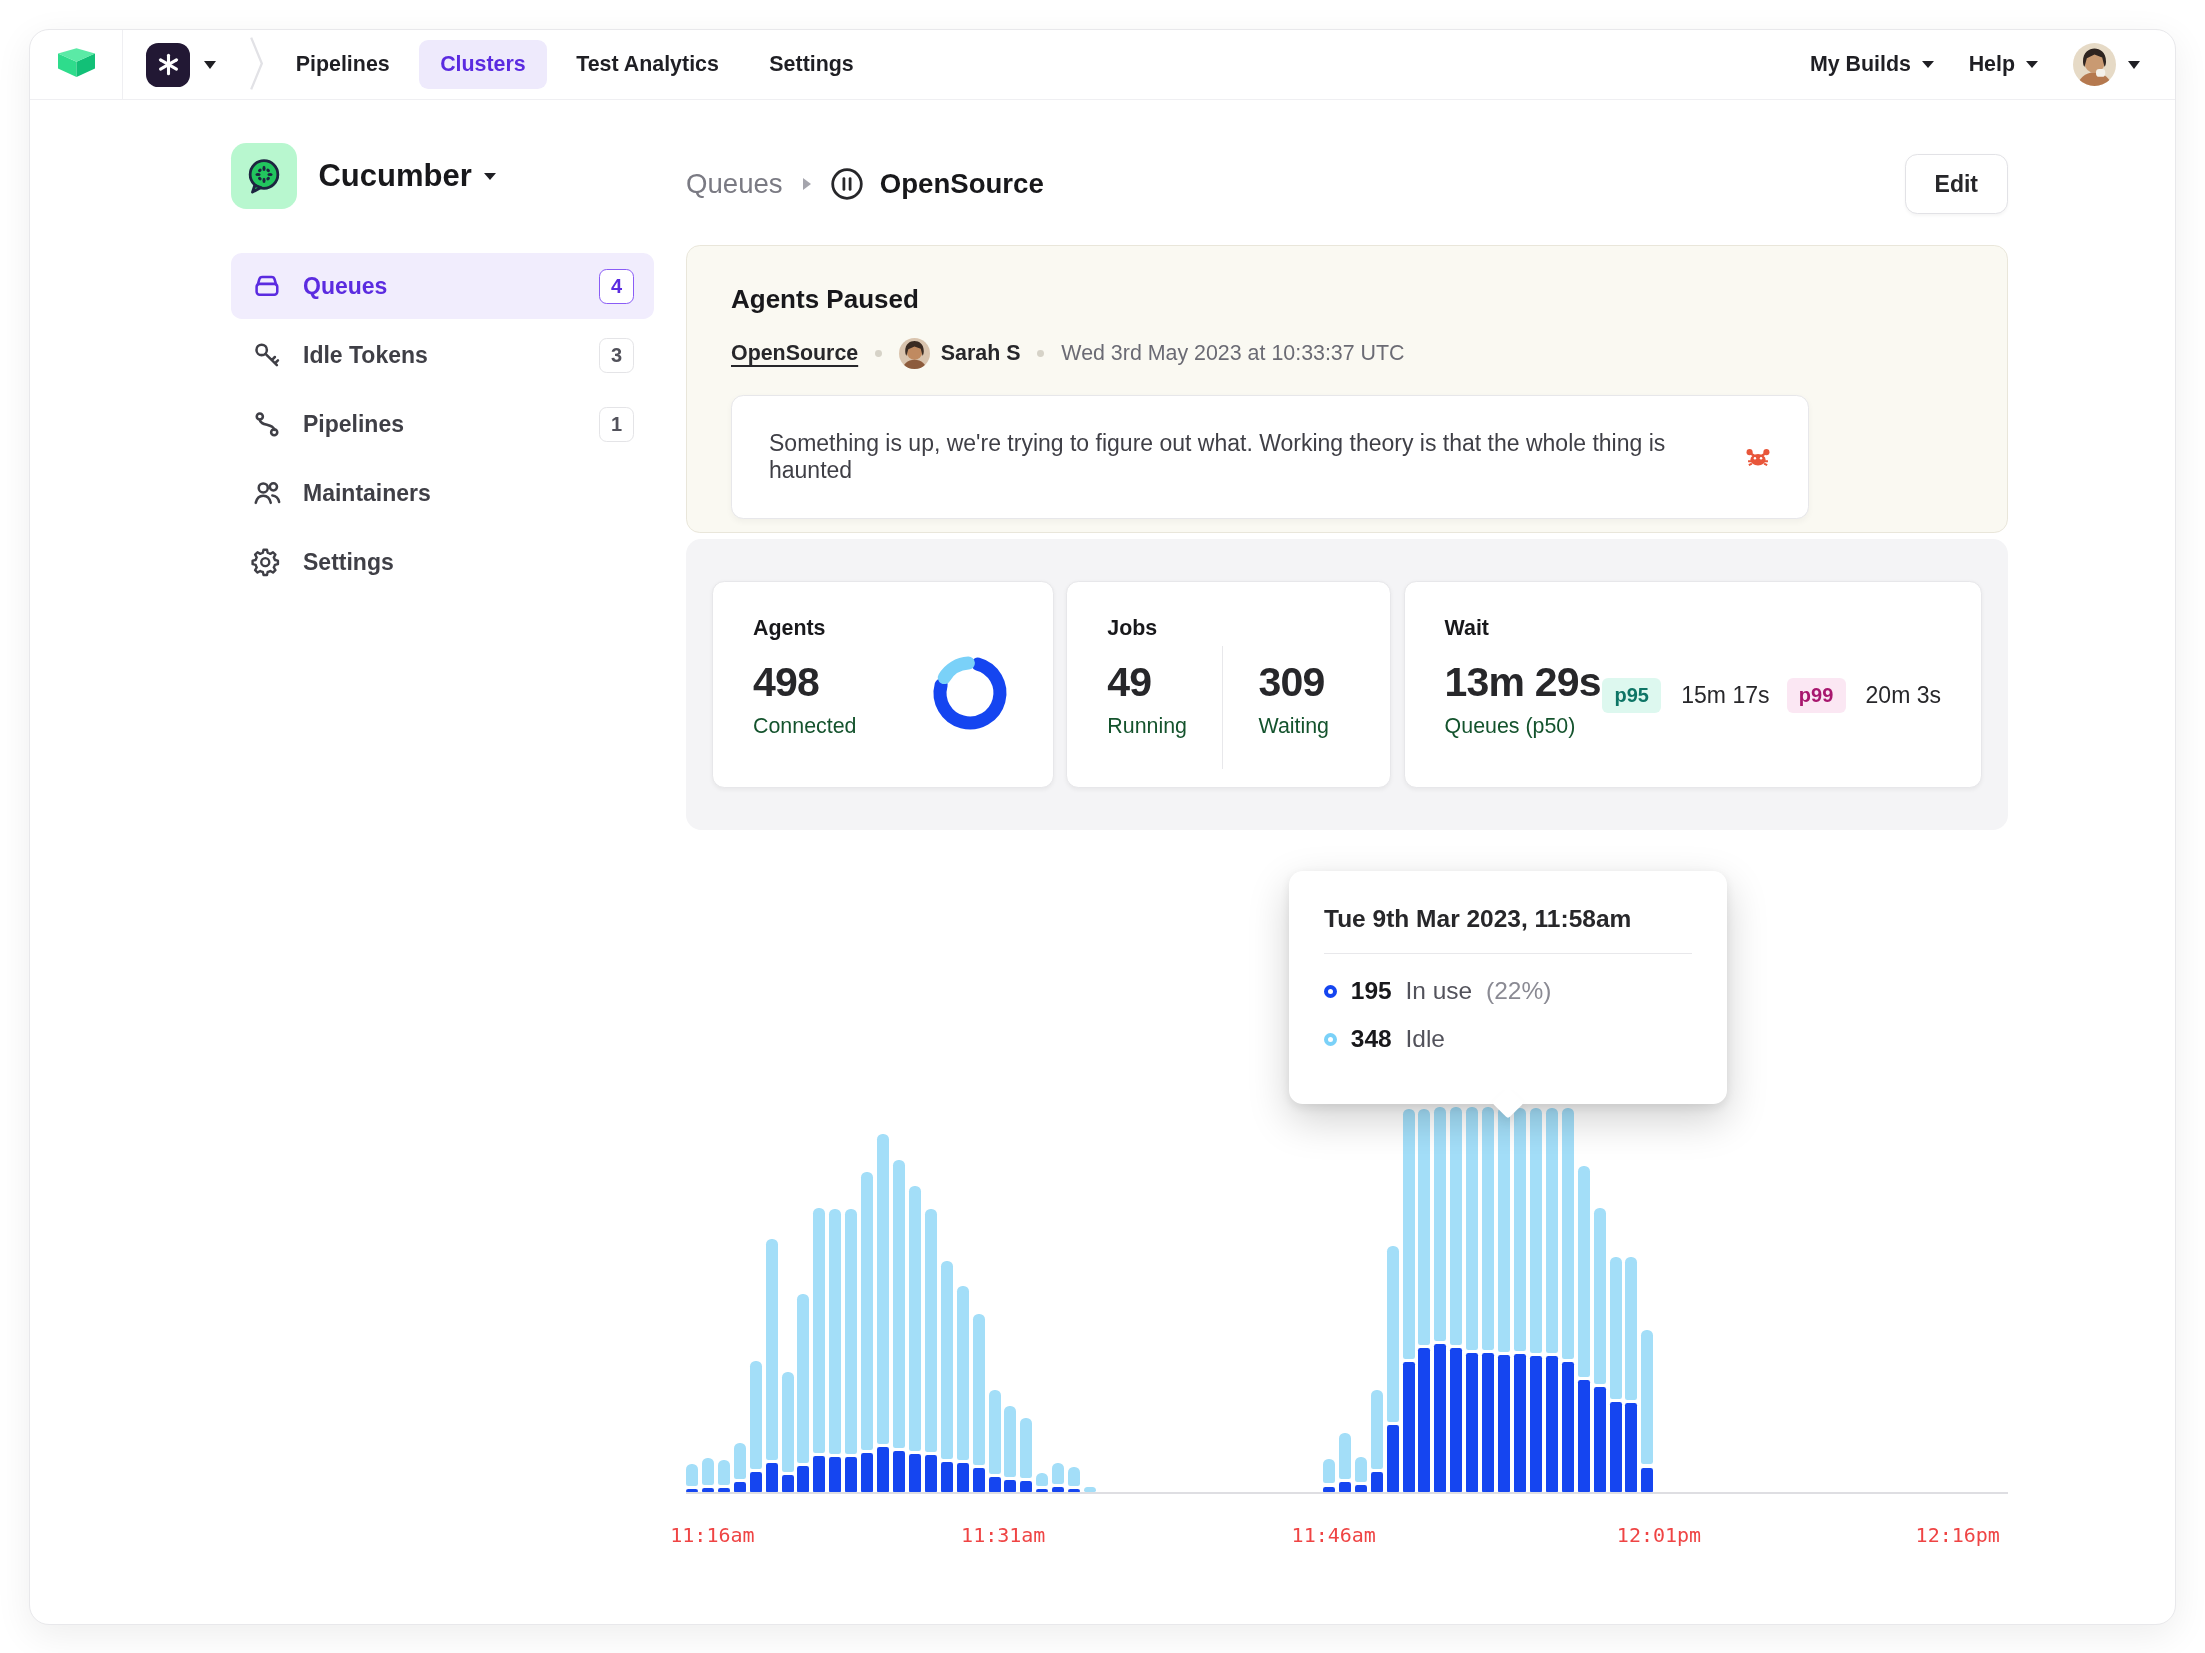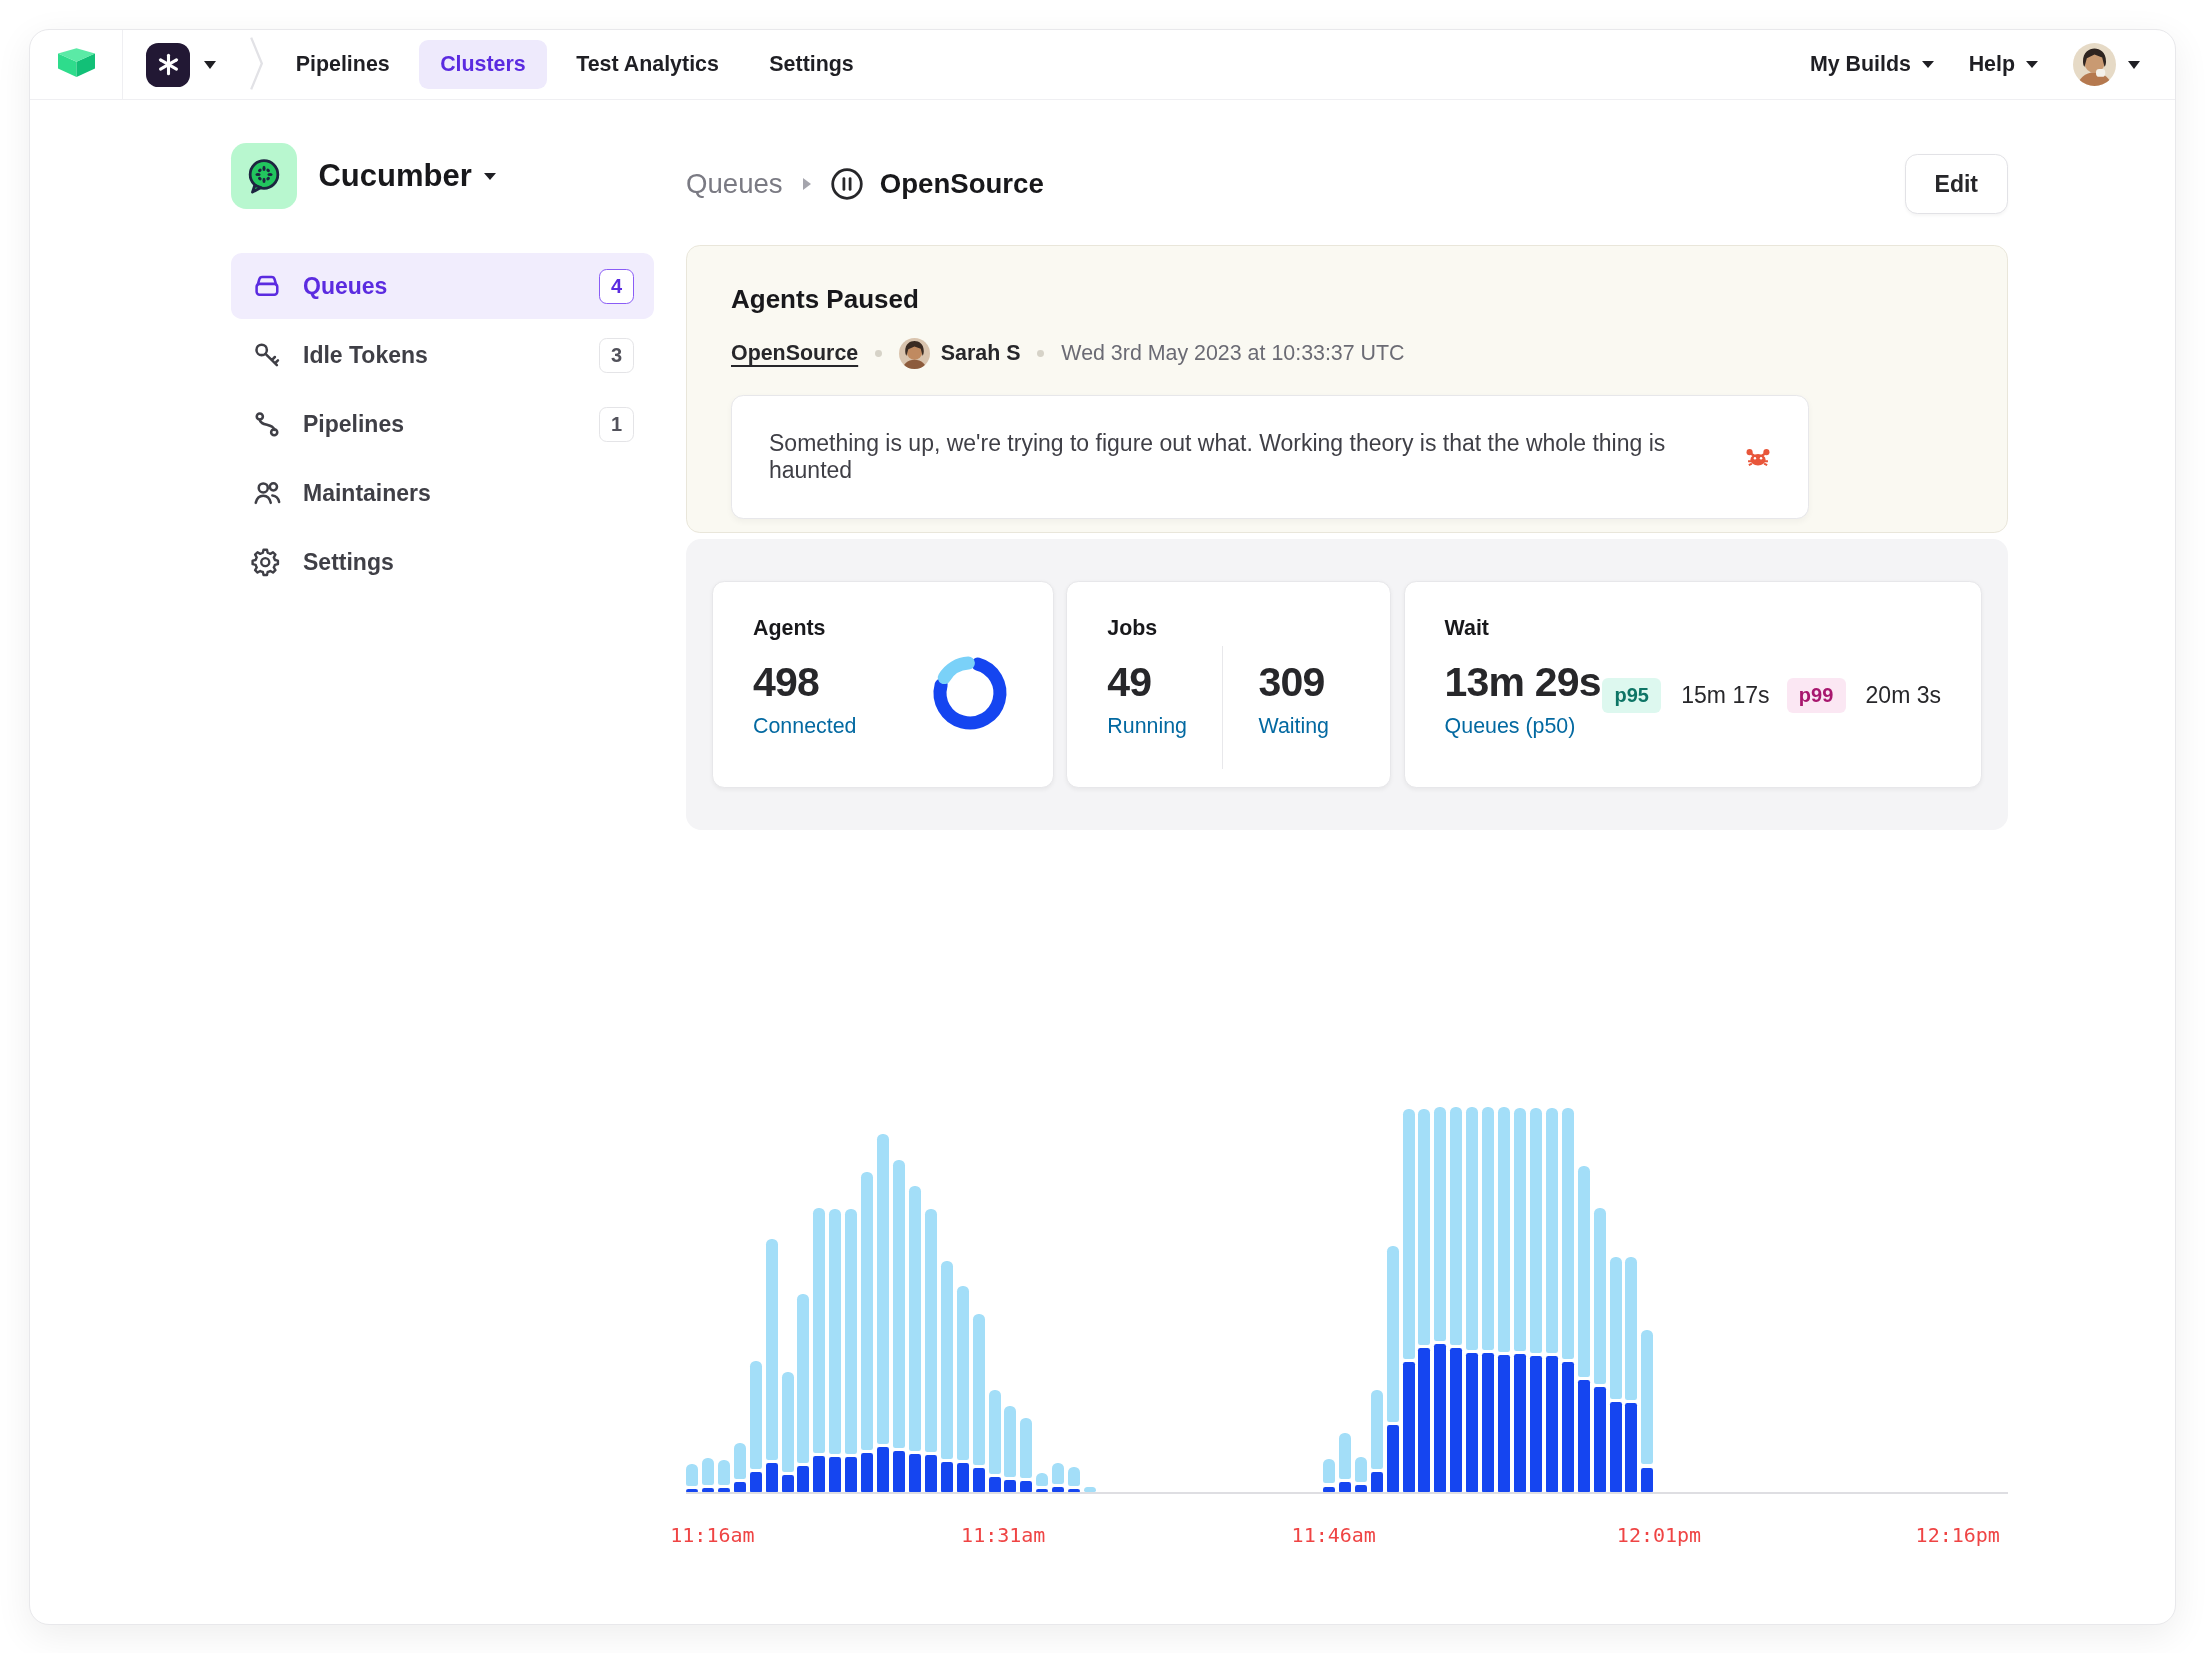--- a/index.html
+++ b/index.html
@@ -56,21 +56,21 @@
   .meta-author { display:flex; align-items:center; gap:10.7px; color:#27272A; font-weight:600; }
   .meta-time { color:#6B6B74; }
   .note-box { margin-top:26px; width:1078px; background:#fff; border:1.5px solid #E7E7EA; border-radius:12.3px;
     padding:34px 37px; box-shadow:0 2.3px 6.1px rgba(0,0,0,.04); font-size:23px; color:#3F3F46; display:flex; align-items:center; gap:6.1px;}
 
   
   .stats { margin-top:6.1px; background:#F4F4F6; border-radius:15.3px; padding:42px 26px; height:291px; display:flex; gap:12.3px; }
   .card { background:#fff; border:1.5px solid #E7E7EA; border-radius:12.3px; box-shadow:0 1.5px 4.6px rgba(0,0,0,.05); padding:34px 40px; height:207px; }
   .card-title { font-size:21.4px; font-weight:700; color:#18181B; }
   .big-num { font-size:41px; font-weight:600; color:#27272A; margin-top:18.4px; letter-spacing:-0.8px; }
-  .sub-label { font-size:21.4px; color:#0369a1; margin-top:7.7px; }
+  .sub-label { font-size:21.4px; color:#14532d; margin-top:7.7px; }
   .card-agents { width:342px; display:flex; }
   .card-jobs { width:325px; display:flex; }
   .jobs-divider { width:1.5px; background:#E8E8EB; margin:4.6px 35px 0; }
   .card-wait { flex:1; display:flex; }
   .pcts { margin-left:auto; display:flex; flex-direction:row; gap:17px; margin-top:21.4px; }
   .pct-row { display:flex; align-items:center; gap:20px; }
   .pct-chip { font-size:20px; font-weight:600; padding:6.1px 12.3px; border-radius:6.1px; }
   .pct-chip.p95 { background:#DDF8EF; color:#0E7566; }
   .pct-chip.p99 { background:#FBE7F3; color:#A8176E; }
   .pct-val { font-size:23px; color:#27272A; }
@@ -342,20 +342,36 @@
             </div>
             <div class="pct-row">
               <span class="pct-chip p99">p99</span>
               <span class="pct-val">20m 3s</span>
             </div>
           </div>
       </div>
     </div>
 
     <div class="chart-section">
+      <div class="tooltip">
+        <div class="tt-title">Tue 9th Mar 2023, 11:58am</div>
+        <div class="tt-rows">
+            <div class="tt-row">
+              <span class="tt-ring" style="border-color: rgb(21, 69, 240);"></span>
+              <span class="tt-val">195</span>
+              <span class="tt-label">In use</span>
+              <span class="tt-note">(22%)</span>
+            </div>
+            <div class="tt-row">
+              <span class="tt-ring" style="border-color: rgb(122, 209, 248);"></span>
+              <span class="tt-val">348</span>
+              <span class="tt-label">Idle</span>
+            </div>
+          </div>
+      </div>
       <div class="plot">
           <div class="bar" style="left: 0px; width: 12.3px;">
             <div class="idle" style="height: 22px;"></div>
             <div class="inuse" style="height: 2.8px;"></div>
           </div>
           <div class="bar" style="left: 16px; width: 12.3px;">
             <div class="idle" style="height: 27px;"></div>
             <div class="inuse" style="height: 4.2px;"></div>
           </div>
           <div class="bar" style="left: 32px; width: 12.3px;">

